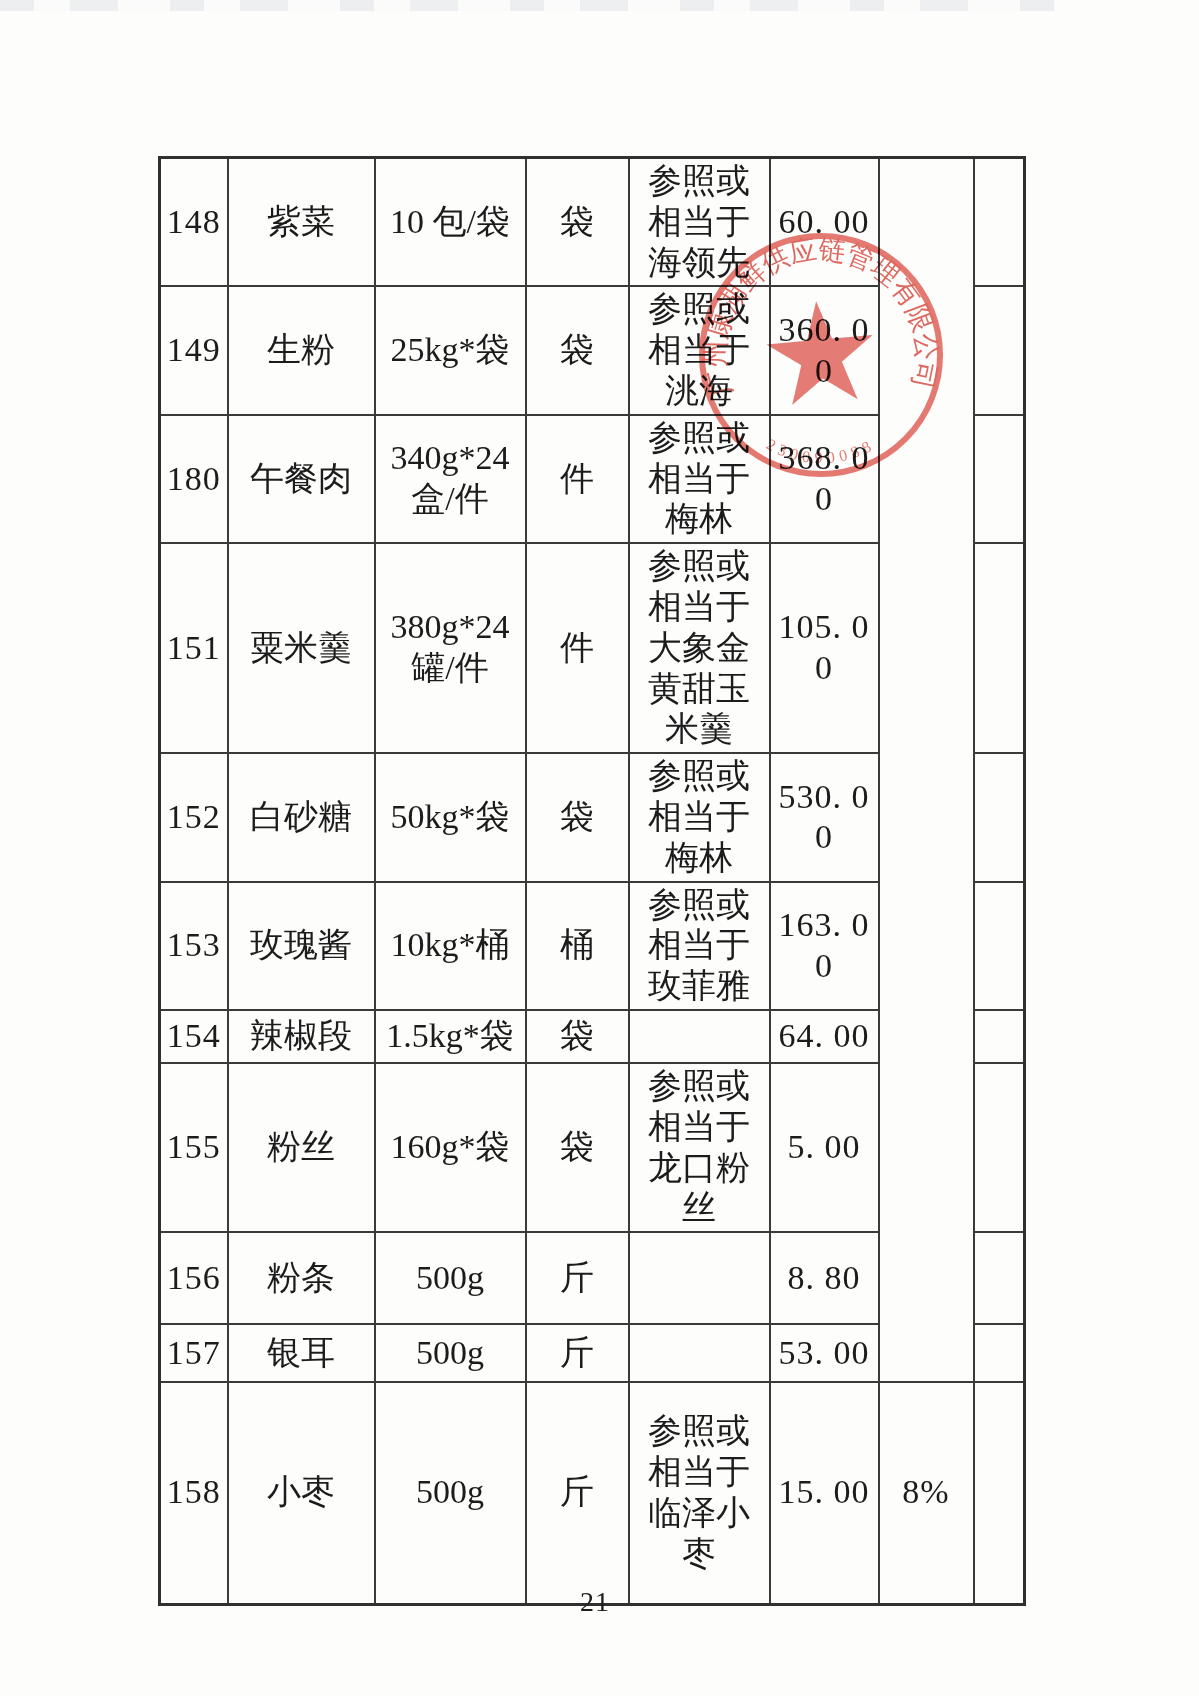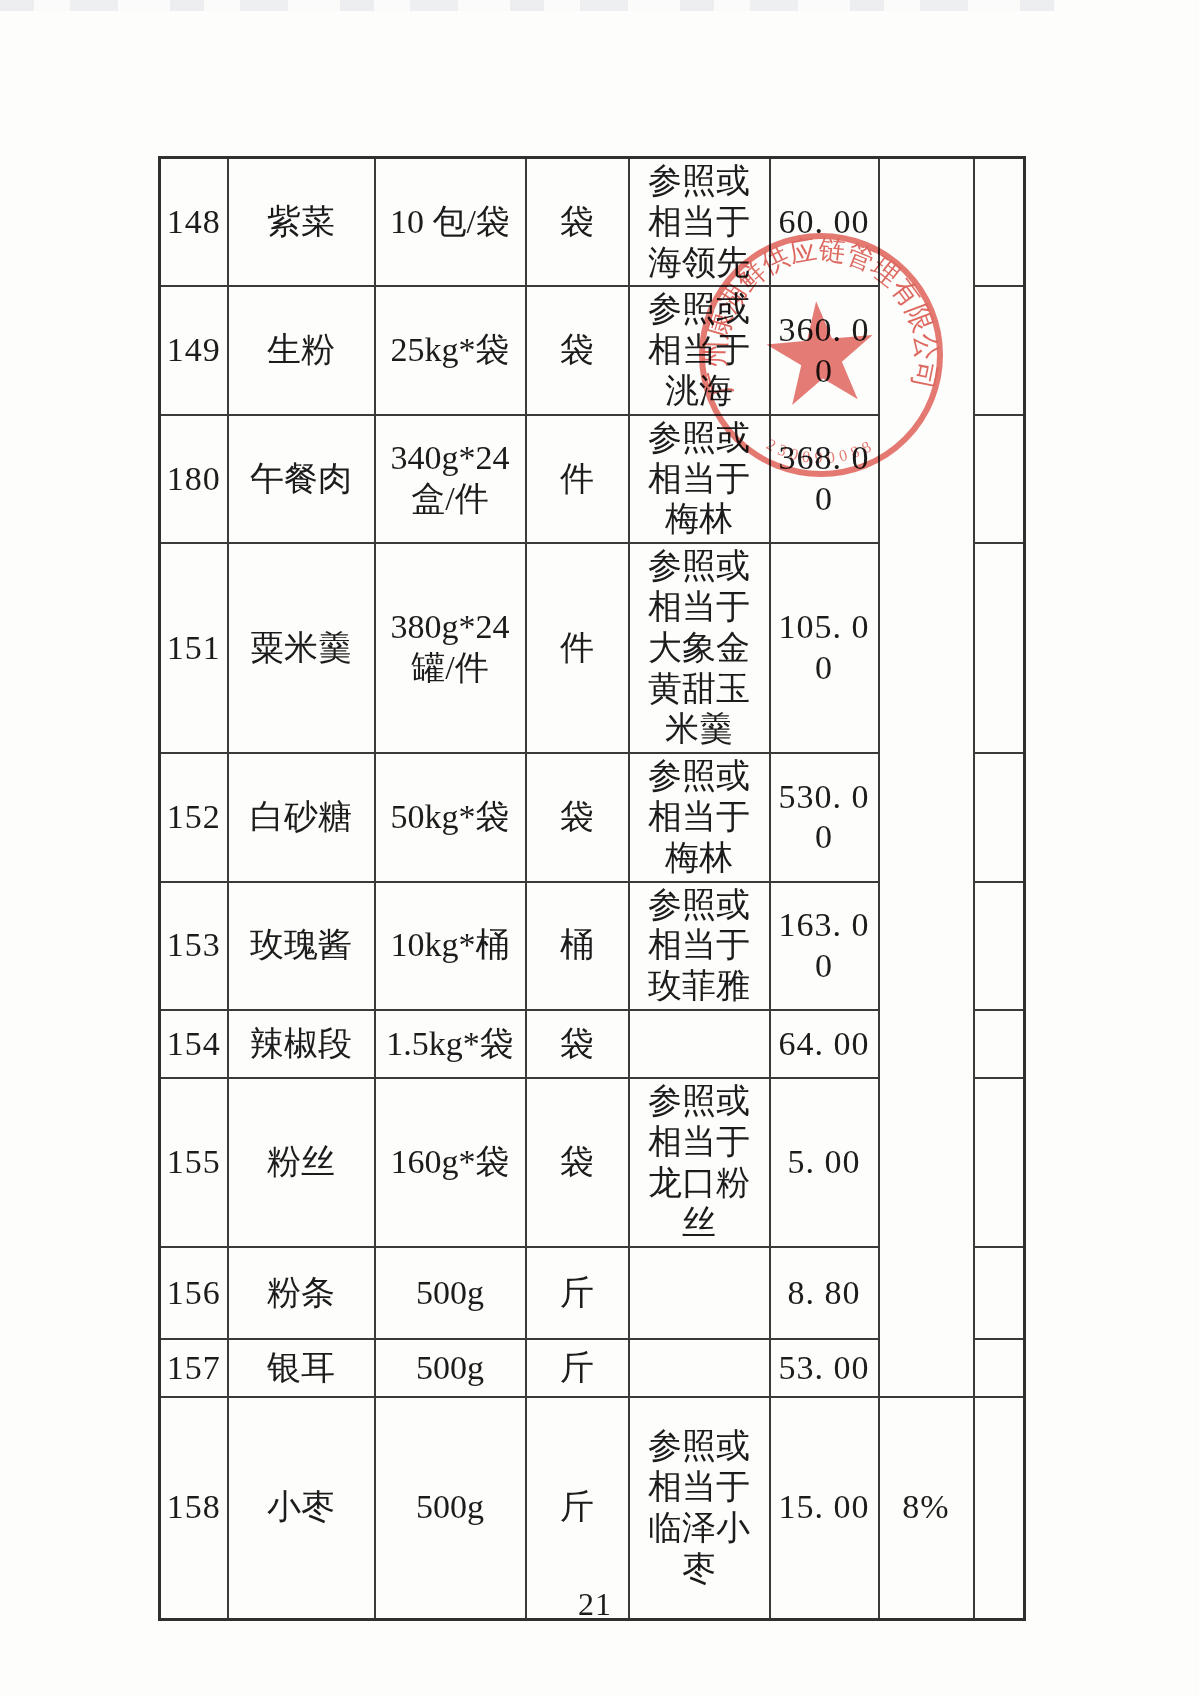--- a/index.html
+++ b/index.html
@@ -59,21 +59,21 @@
   td.num, td.price {
     font-size: 33px;
     letter-spacing: 1px;
   }
   .page-number {
     position: absolute;
     left: 560px;
     top: 1586px;
     width: 70px;
     text-align: center;
-    font-size: 32px;
+    font-size: 28px;
     letter-spacing: 1px;
   }
   .stamp {
     position: absolute;
     left: 671px;
     top: 205px;
     mix-blend-mode: multiply;
     opacity: .84;
   }
   .stamp text {
@@ -147,21 +147,21 @@
       </tr>
       <tr style="height:123px">
         <td class="num">153</td>
         <td>玫瑰酱</td>
         <td>10kg*桶</td>
         <td>桶</td>
         <td class="ref">参照或相当于玫菲雅</td>
         <td class="price">163. 00</td>
         <td></td>
       </tr>
-      <tr style="height:68px">
+      <tr style="height:53px">
         <td class="num">154</td>
         <td>辣椒段</td>
         <td>1.5kg*袋</td>
         <td>袋</td>
         <td class="ref"></td>
         <td class="price">64. 00</td>
         <td></td>
       </tr>
       <tr style="height:143px">
         <td class="num">155</td>

